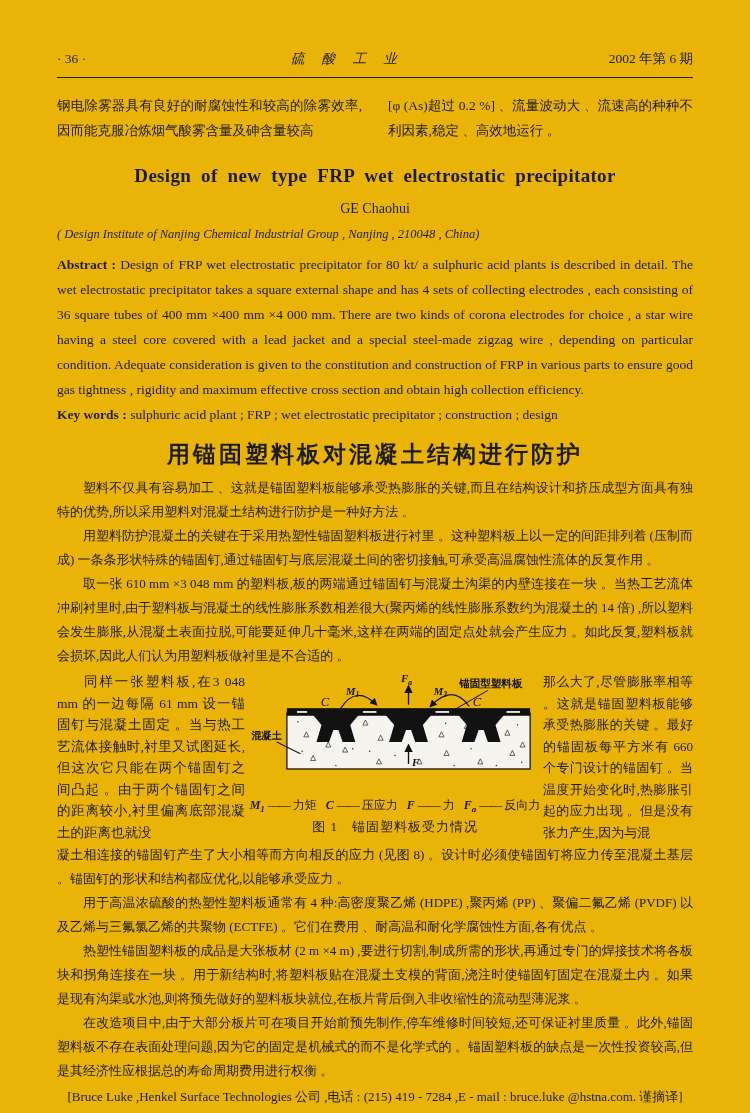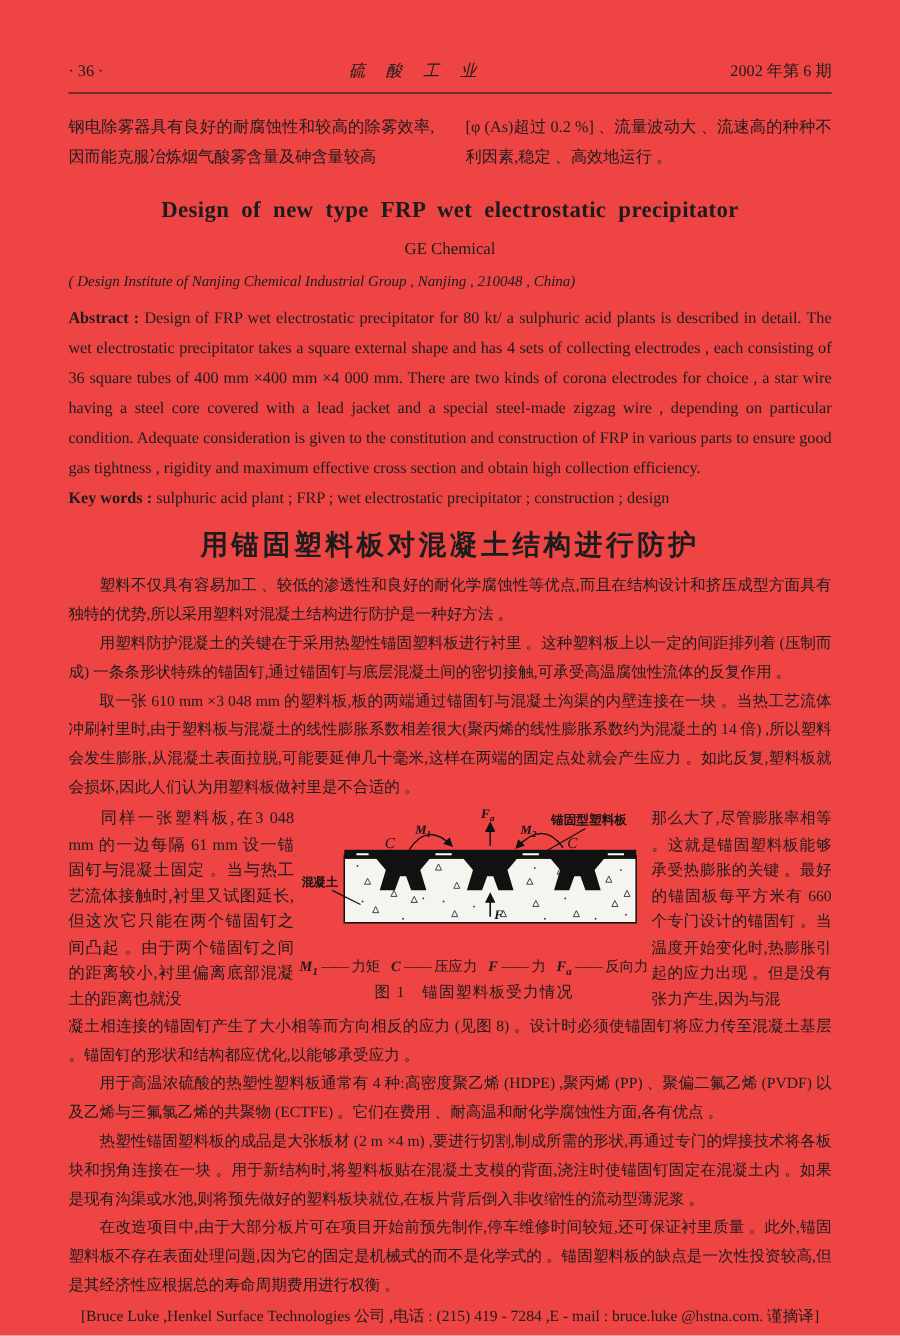--- a/index.html
+++ b/index.html
@@ -1,20 +1,20 @@
 <!DOCTYPE html>
 <html><head>
 <meta charset="utf-8">
 <style>
   html,body{margin:0;padding:0;background:#e8e8e8;}
   .page{
     position:relative;
     width:750px;height:1113px;
     margin:0 auto;
-    background:#ef4444;
+    background:#eab308;
     color:#1c1c1c;
     box-sizing:border-box;
     padding:50px 57px 0 57px;
     overflow:hidden;
     font-family:"Liberation Serif","DejaVu Serif",serif;
   }
   .header{display:flex;justify-content:space-between;align-items:baseline;font-size:13.5px;}
   .header .journal{letter-spacing:7px;font-style:italic;}
   .rule{border:none;border-top:1.6px solid #222;margin:9px 0 0 0;}
   .intro-cols{display:flex;gap:26px;margin-top:15px;}
@@ -57,29 +57,29 @@
     <span>2002 年第 6 期</span>
   </div>
   <hr class="rule">
 
   <div class="intro-cols">
     <p>钢电除雾器具有良好的耐腐蚀性和较高的除雾效率,因而能克服冶炼烟气酸雾含量及砷含量较高</p>
     <p>[φ (As)超过 0.2 %] 、流量波动大 、流速高的种种不利因素,稳定 、高效地运行 。</p>
   </div>
 
   <h1 class="en-title">Design of new type FRP wet electrostatic precipitator</h1>
-  <div class="author">GE Chemical</div>
+  <div class="author">GE Chaohui</div>
   <div class="affil">( Design Institute of Nanjing Chemical Industrial Group , Nanjing , 210048 ,  China)</div>
 
   <p class="abstract"><b>Abstract :</b> <span>Design of FRP wet electrostatic precipitator for 80 kt/ a sulphuric acid plants is described in detail.  The wet electrostatic precipitator takes a square external shape and has 4 sets of collecting electrodes , each consisting of 36 square tubes of 400 mm ×400 mm ×4 000 mm.  There are two kinds of corona electrodes for choice , a star wire having a steel core covered with a lead jacket and a special steel-made zigzag wire , depending on particular condition.  Adequate consideration is given to the constitution and construction of FRP in various parts to ensure good gas tightness , rigidity and maximum effective cross section and obtain high collection efficiency.</span></p>
   <p class="keywords"><b>Key words :</b> <span>sulphuric acid plant ;  FRP ;  wet electrostatic precipitator ;  construction ;  design</span></p>
 
   <h2 class="cn-title">用锚固塑料板对混凝土结构进行防护</h2>
 
-  <p class="body indent first">塑料不仅具有容易加工 、较低的渗透性和良好的耐化学腐蚀性等优点,而且在结构设计和挤压成型方面具有独特的优势,所以采用塑料对混凝土结构进行防护是一种好方法 。</p>
+  <p class="body indent first">塑料不仅具有容易加工 、这就是锚固塑料板能够承受热膨胀的关键,而且在结构设计和挤压成型方面具有独特的优势,所以采用塑料对混凝土结构进行防护是一种好方法 。</p>
   <p class="body indent">用塑料防护混凝土的关键在于采用热塑性锚固塑料板进行衬里 。这种塑料板上以一定的间距排列着 (压制而成) 一条条形状特殊的锚固钉,通过锚固钉与底层混凝土间的密切接触,可承受高温腐蚀性流体的反复作用 。</p>
   <p class="body indent">取一张 610 mm ×3 048 mm 的塑料板,板的两端通过锚固钉与混凝土沟渠的内壁连接在一块 。当热工艺流体冲刷衬里时,由于塑料板与混凝土的线性膨胀系数相差很大(聚丙烯的线性膨胀系数约为混凝土的 14 倍) ,所以塑料会发生膨胀,从混凝土表面拉脱,可能要延伸几十毫米,这样在两端的固定点处就会产生应力 。如此反复,塑料板就会损坏,因此人们认为用塑料板做衬里是不合适的 。</p>
 
   <div class="fig-row">
     <p class="side-col left indent">同样一张塑料板,在3 048 mm 的一边每隔 61 mm 设一锚固钉与混凝土固定 。当与热工艺流体接触时,衬里又试图延长,但这次它只能在两个锚固钉之间凸起 。由于两个锚固钉之间的距离较小,衬里偏离底部混凝土的距离也就没</p>
 
     <div class="figure">
       <svg width="288" height="125" viewBox="0 0 340 148">
         <defs>
           <marker id="ah" viewBox="0 0 10 10" refX="8" refY="5" markerWidth="6.5" markerHeight="6.5" orient="auto-start-reverse">

